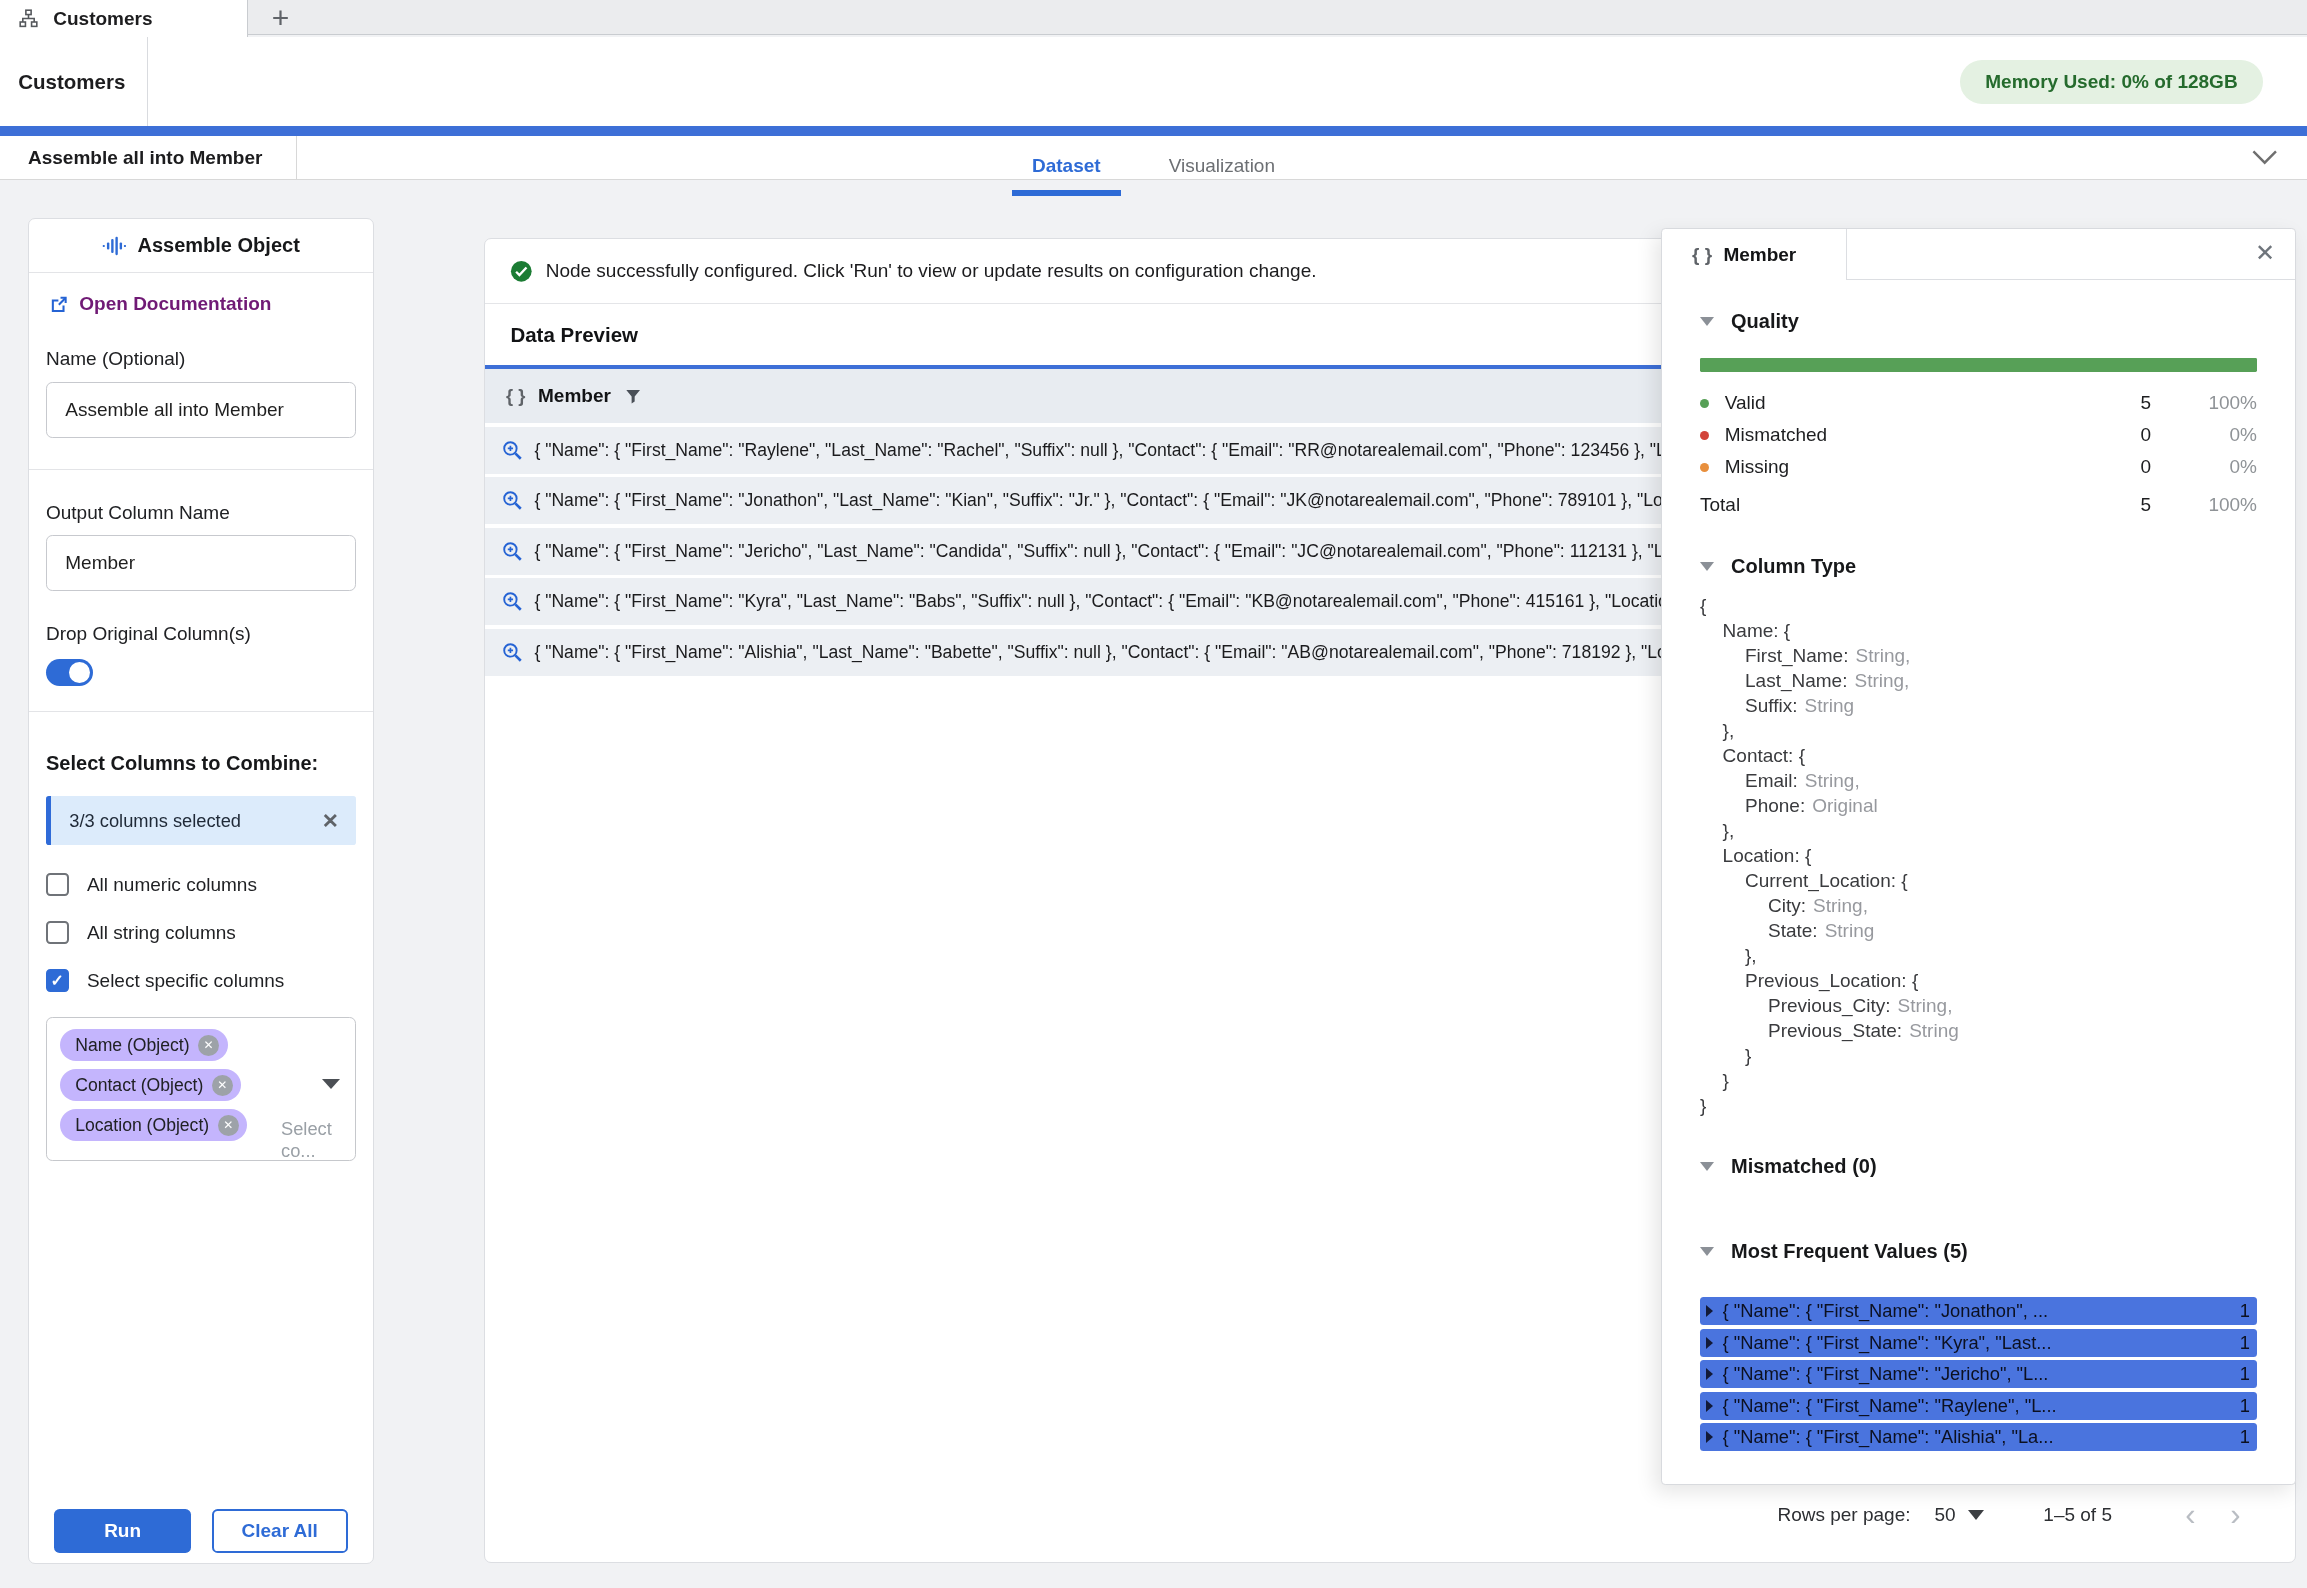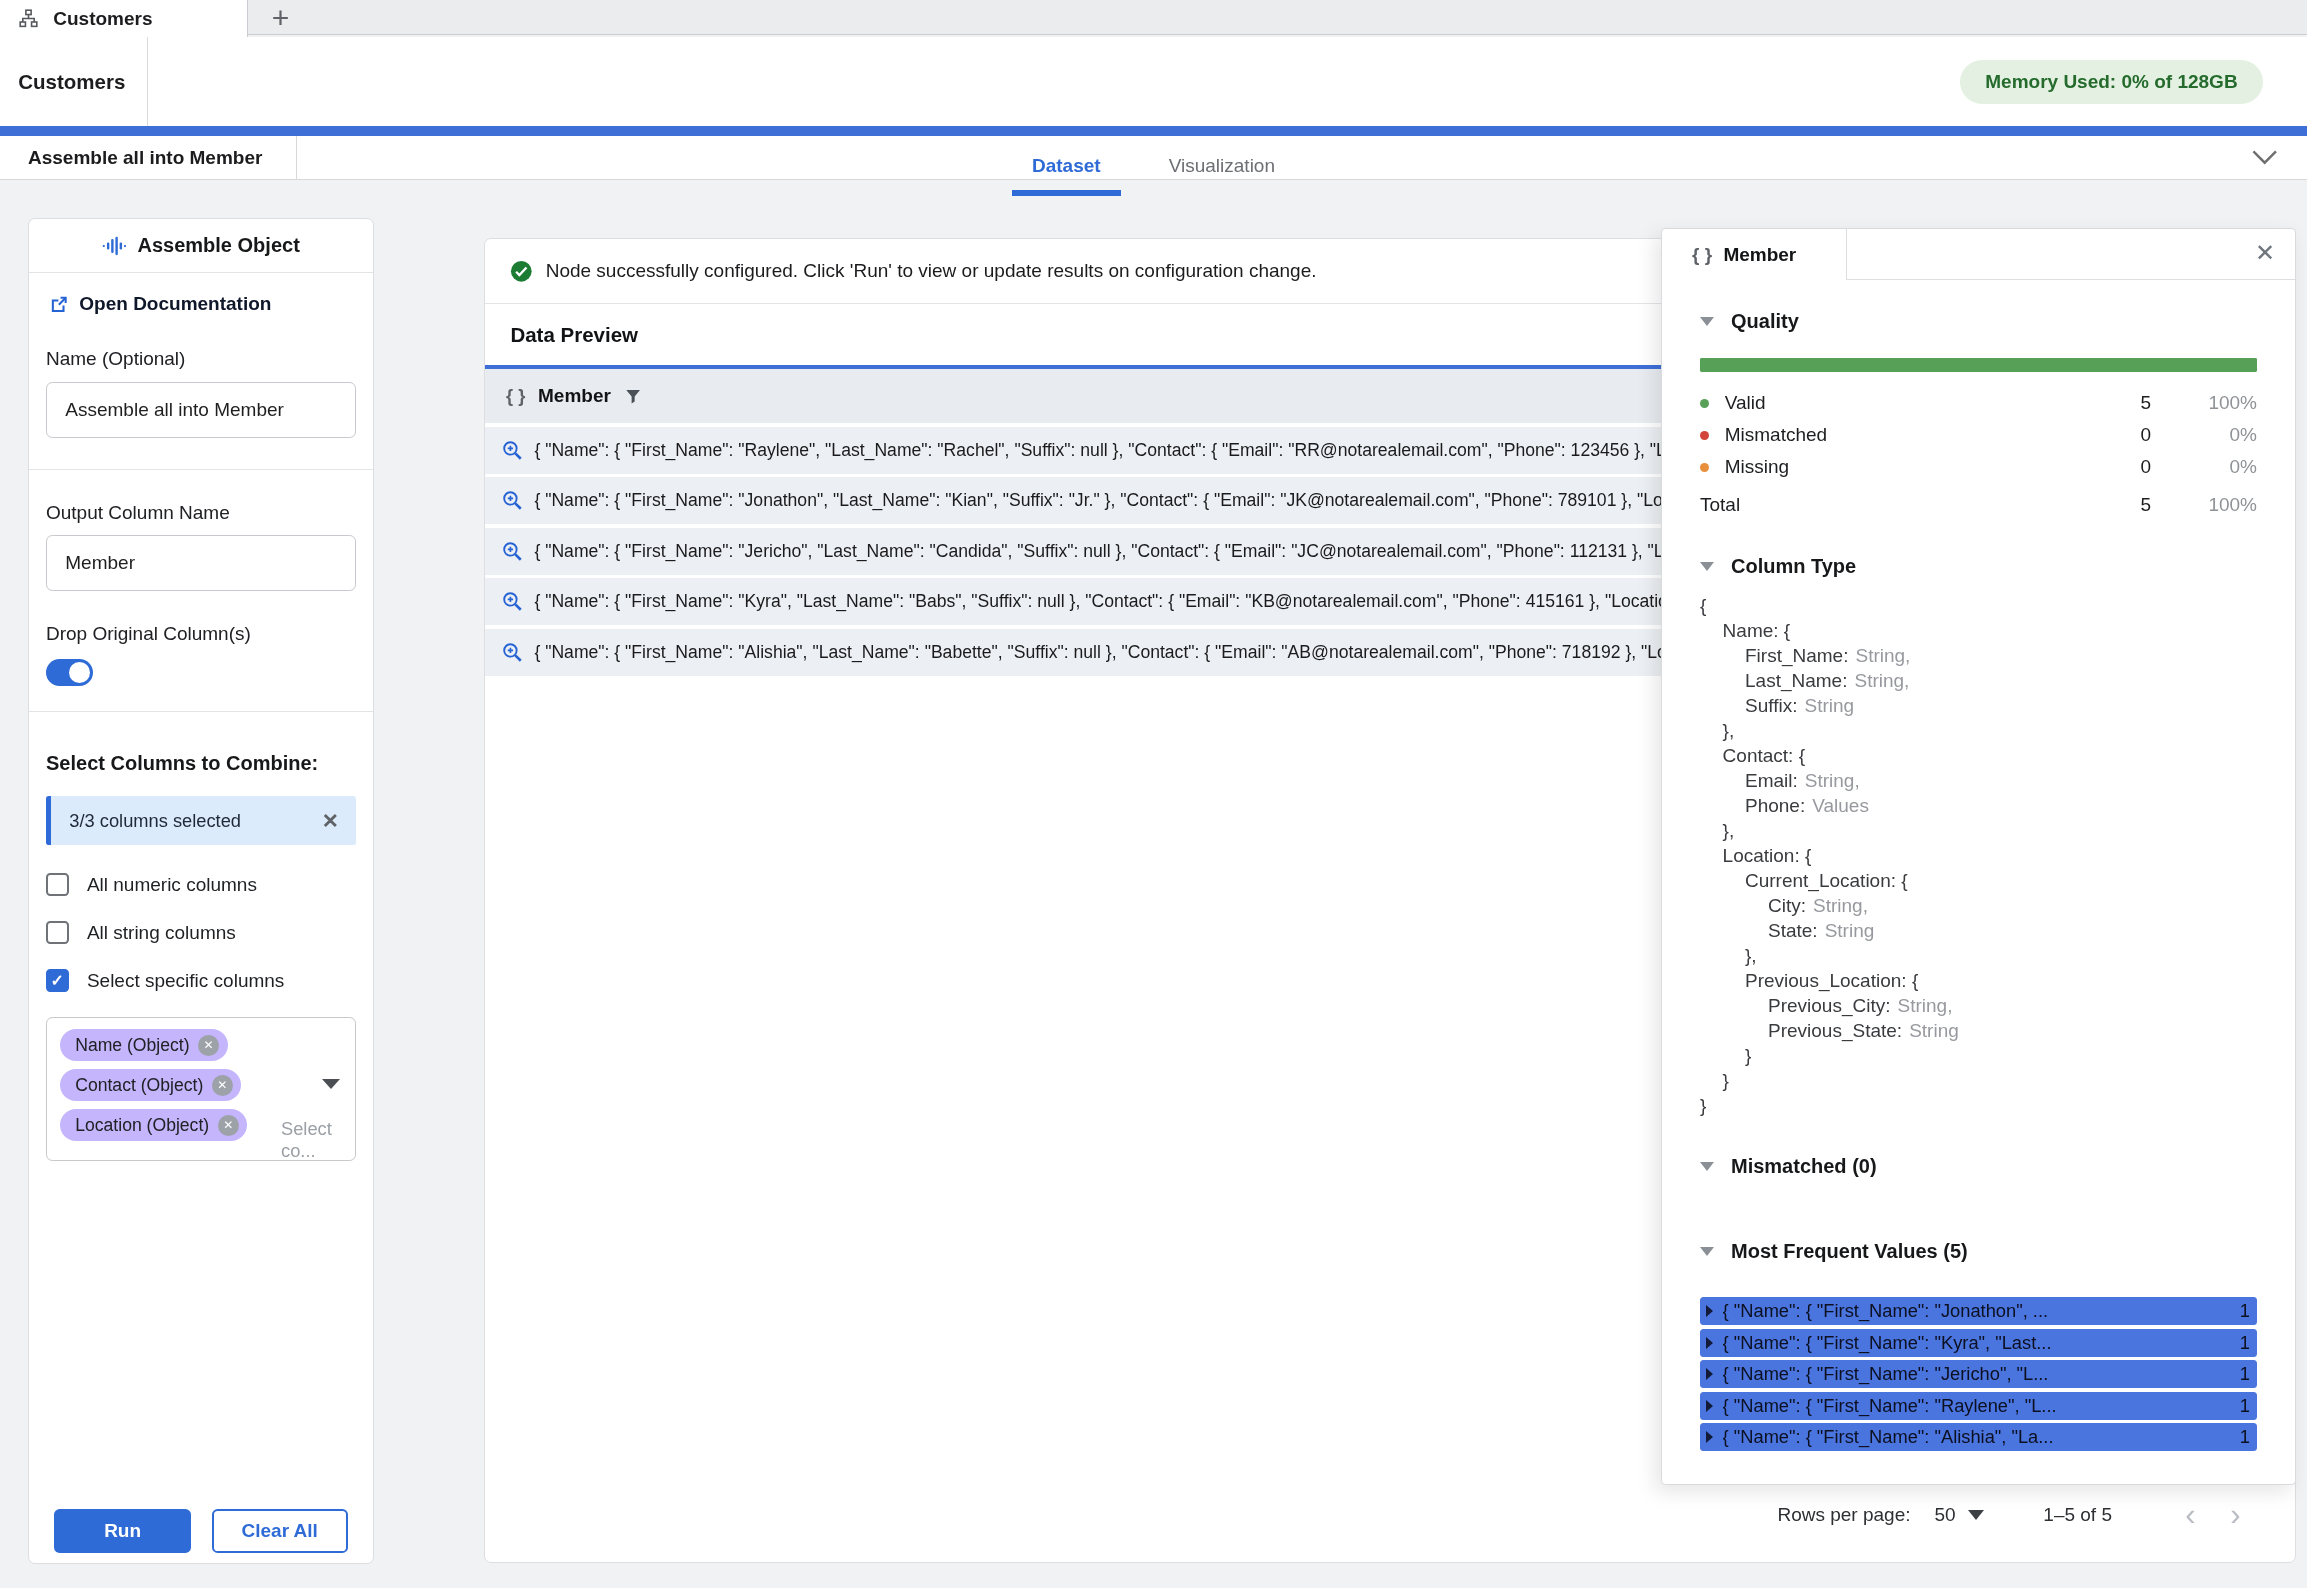--- a/index.html
+++ b/index.html
@@ -29,21 +29,21 @@
   .ntab.active { color:#2e6bd6; font-weight:700; }
   .ntab.active::after { content:""; position:absolute; left:-20px; right:-20px; bottom:0; height:5.6px; background:#2e6bd6; }
   .ntab.inactive { color:#6c6f73; font-weight:500; }
   .node-chevron { position:absolute; right:30px; top:14px; cursor:pointer; }
 
   
   .config-card { position:absolute; left:28px; top:218px; width:346px; height:1346px; background:#fff; border:1.4px solid #dcdee2; border-radius:7px; }
   .cfg-header { height:54px; border-bottom:1.4px solid #e3e4e7; display:flex; align-items:center; justify-content:center; gap:11.3px; font-size:20px; font-weight:600; color:#17181a; }
   .cfg-sec { padding:0 17px; border-bottom:1.4px solid #e3e4e7; }
   .cfg-sec:last-of-type { border-bottom:none; }
-  .doclink { margin:20px 0 0 2.8px; display:inline-flex; gap:10px; align-items:center; color:#0f172a; font-weight:700; font-size:19px; cursor:pointer; }
+  .doclink { margin:20px 0 0 2.8px; display:inline-flex; gap:10px; align-items:center; color:#701a75; font-weight:700; font-size:19px; cursor:pointer; }
   .flabel { margin-top:32px; font-size:19px; color:#202124; }
   .finput { margin-top:11.3px; height:56px; width:100%; border:1.4px solid #c7c9ce; border-radius:6.3px; font-size:19px; color:#1f1f1f; padding:0 18.3px; font-family:"Liberation Sans", sans-serif; background:#fff; }
   .sec1-pad { padding-bottom:31px; }
   .toggle { margin-top:14px; width:47px; height:27px; border-radius:14px; background:#2e6bd6; position:relative; cursor:pointer; }
   .toggle .knob { position:absolute; right:2.8px; top:2.8px; width:21px; height:21px; border-radius:50%; background:#fff; }
   .sec2-pad { padding-bottom:25.4px; }
   .sel-heading { margin-top:40px; font-size:20px; font-weight:700; color:#17181a; }
   .banner { margin-top:21px; height:49px; background:#dcebfb; border-left:5px solid #2f6bd8; border-radius:2.8px; display:flex; align-items:center; font-size:18.3px; color:#1f2937; padding-left:18.3px; }
   .banner-x { margin-left:auto; padding-right:17px; color:#5f6368; font-weight:700; font-size:20.5px; cursor:pointer; }
   .cblist { margin-top:28px; }
@@ -396,21 +396,21 @@
           <div class="schline" style="padding-left: 45px;"><span class="schkey">Last_Name:</span><span class="schtype">String,</span></div>
 
           <div class="schline" style="padding-left: 45px;"><span class="schkey">Suffix:</span><span class="schtype">String</span></div>
 
           <div class="schline" style="padding-left: 22.6px;"><span class="schkey">},</span><span class="schtype"></span></div>
 
           <div class="schline" style="padding-left: 22.6px;"><span class="schkey">Contact: {</span><span class="schtype"></span></div>
 
           <div class="schline" style="padding-left: 45px;"><span class="schkey">Email:</span><span class="schtype">String,</span></div>
 
-          <div class="schline" style="padding-left: 45px;"><span class="schkey">Phone:</span><span class="schtype">Values</span></div>
+          <div class="schline" style="padding-left: 45px;"><span class="schkey">Phone:</span><span class="schtype">Original</span></div>
 
           <div class="schline" style="padding-left: 22.6px;"><span class="schkey">},</span><span class="schtype"></span></div>
 
           <div class="schline" style="padding-left: 22.6px;"><span class="schkey">Location: {</span><span class="schtype"></span></div>
 
           <div class="schline" style="padding-left: 45px;"><span class="schkey">Current_Location: {</span><span class="schtype"></span></div>
 
           <div class="schline" style="padding-left: 68px;"><span class="schkey">City:</span><span class="schtype">String,</span></div>
 
           <div class="schline" style="padding-left: 68px;"><span class="schkey">State:</span><span class="schtype">String</span></div>

